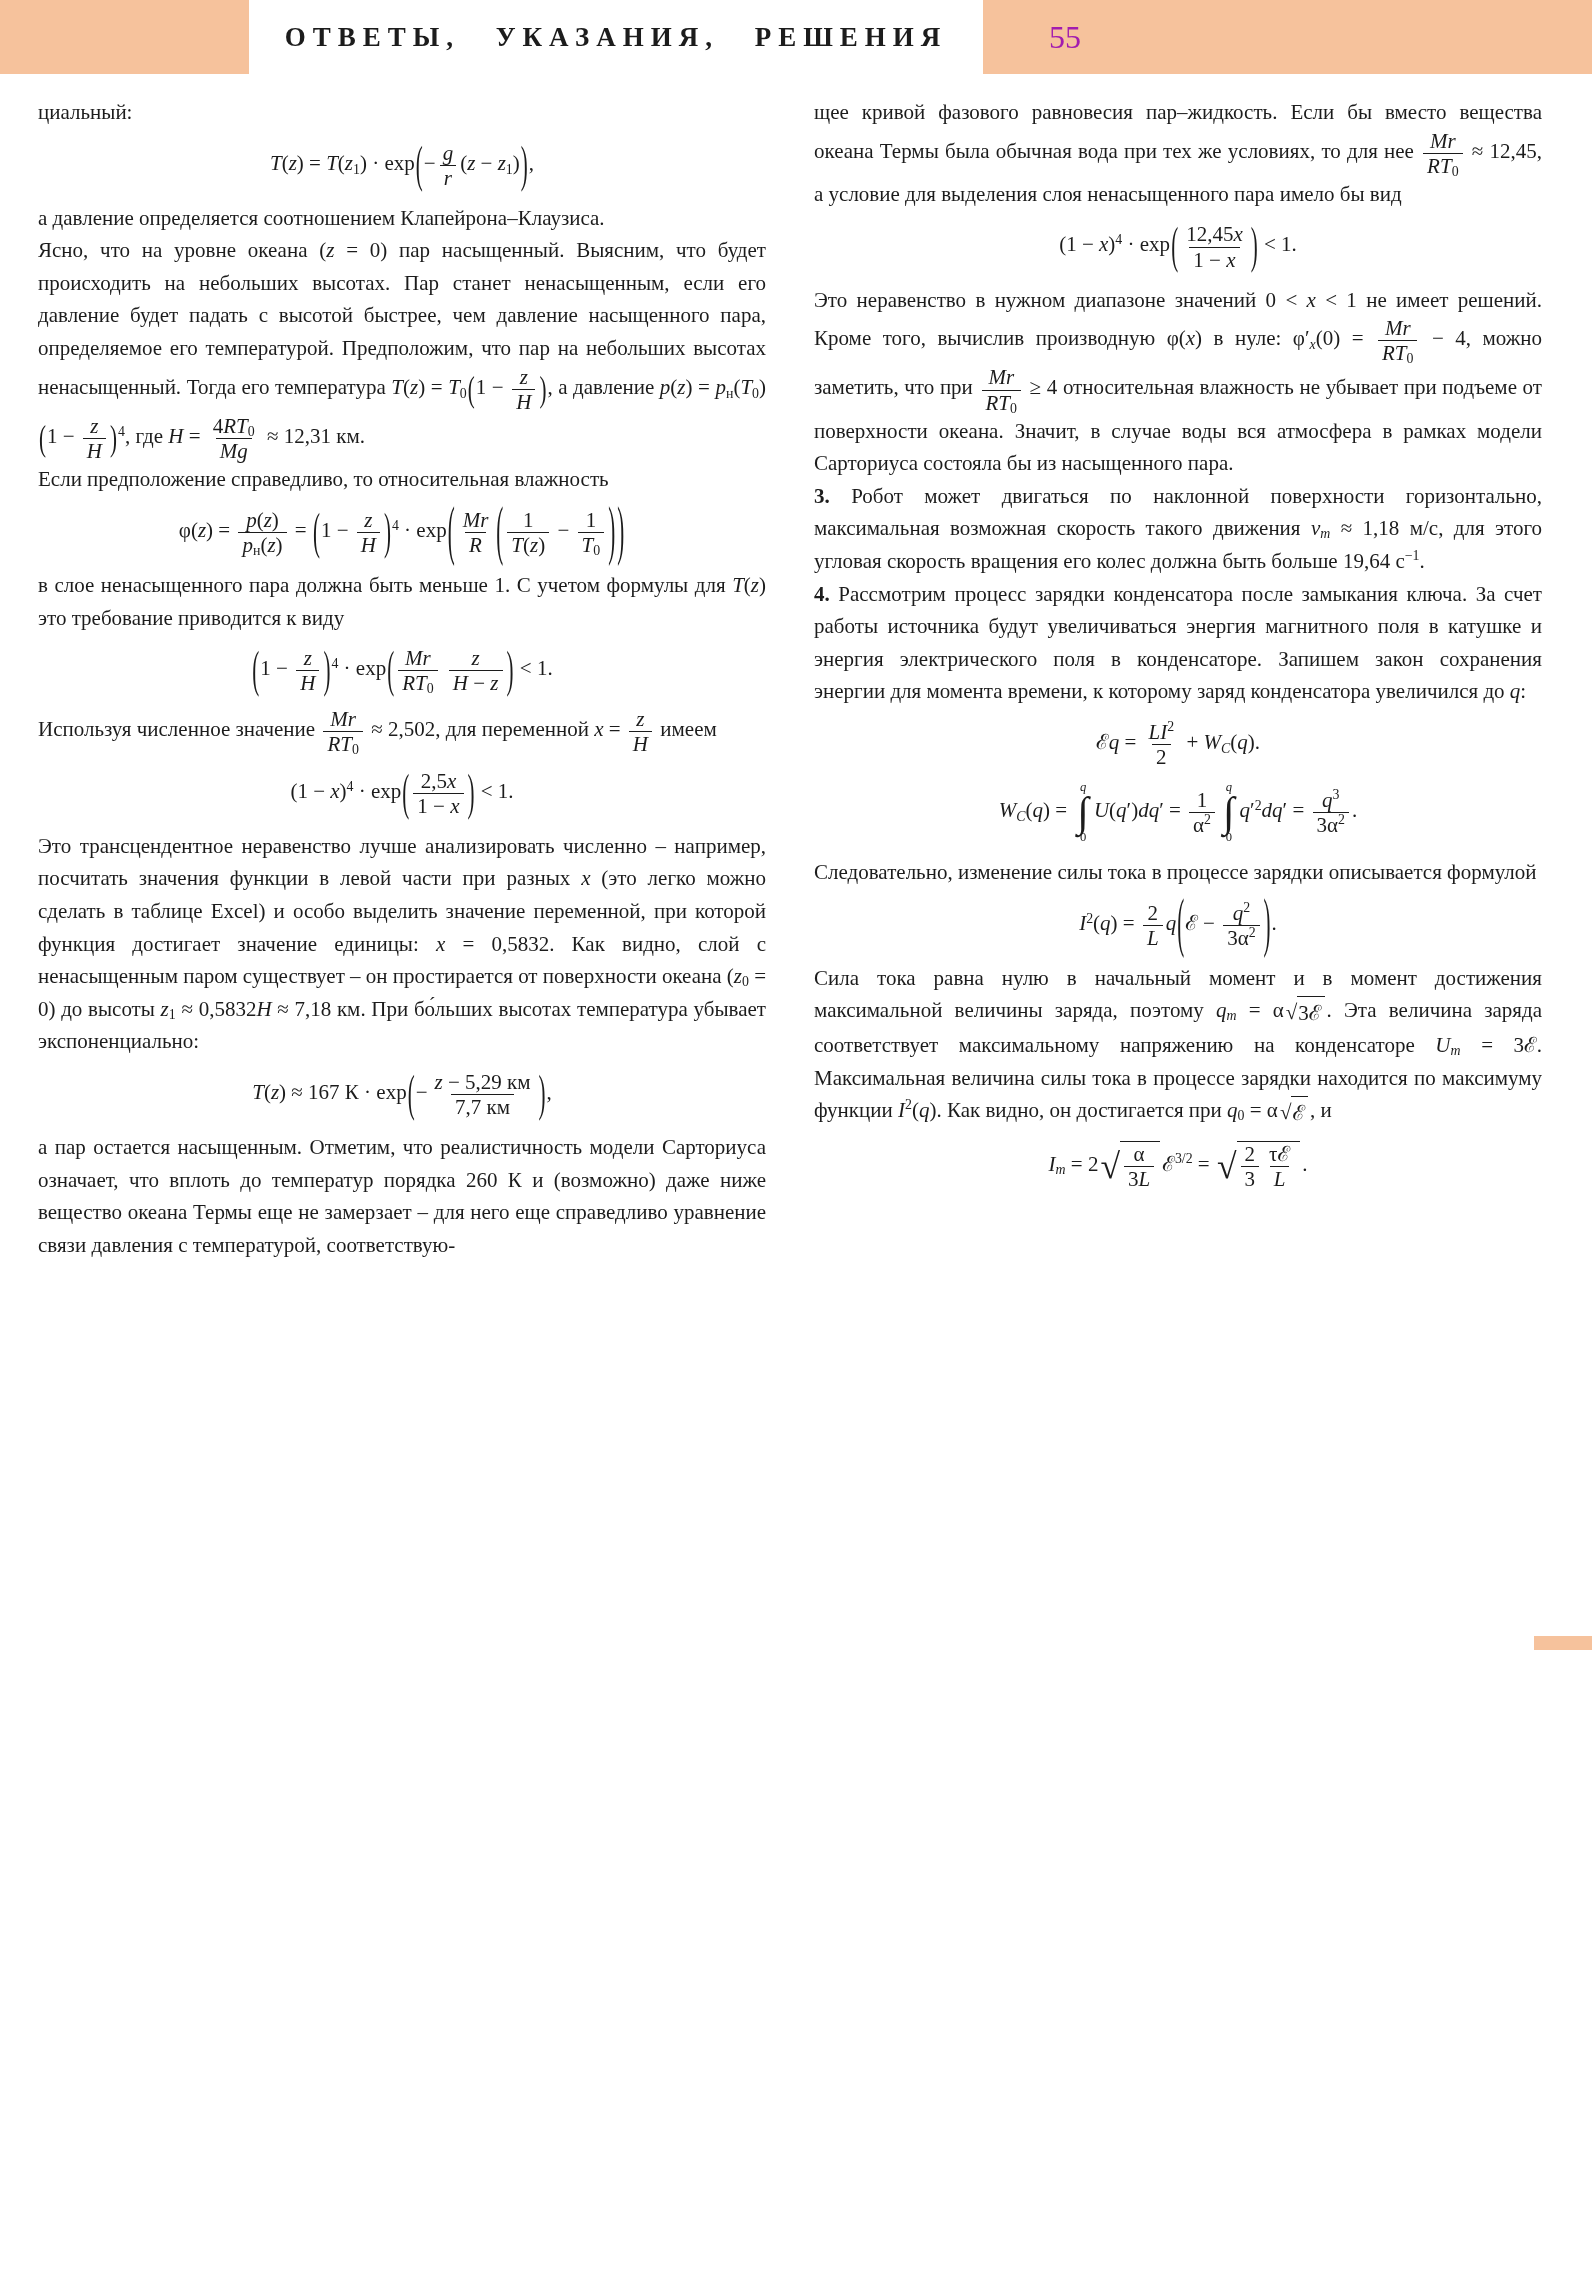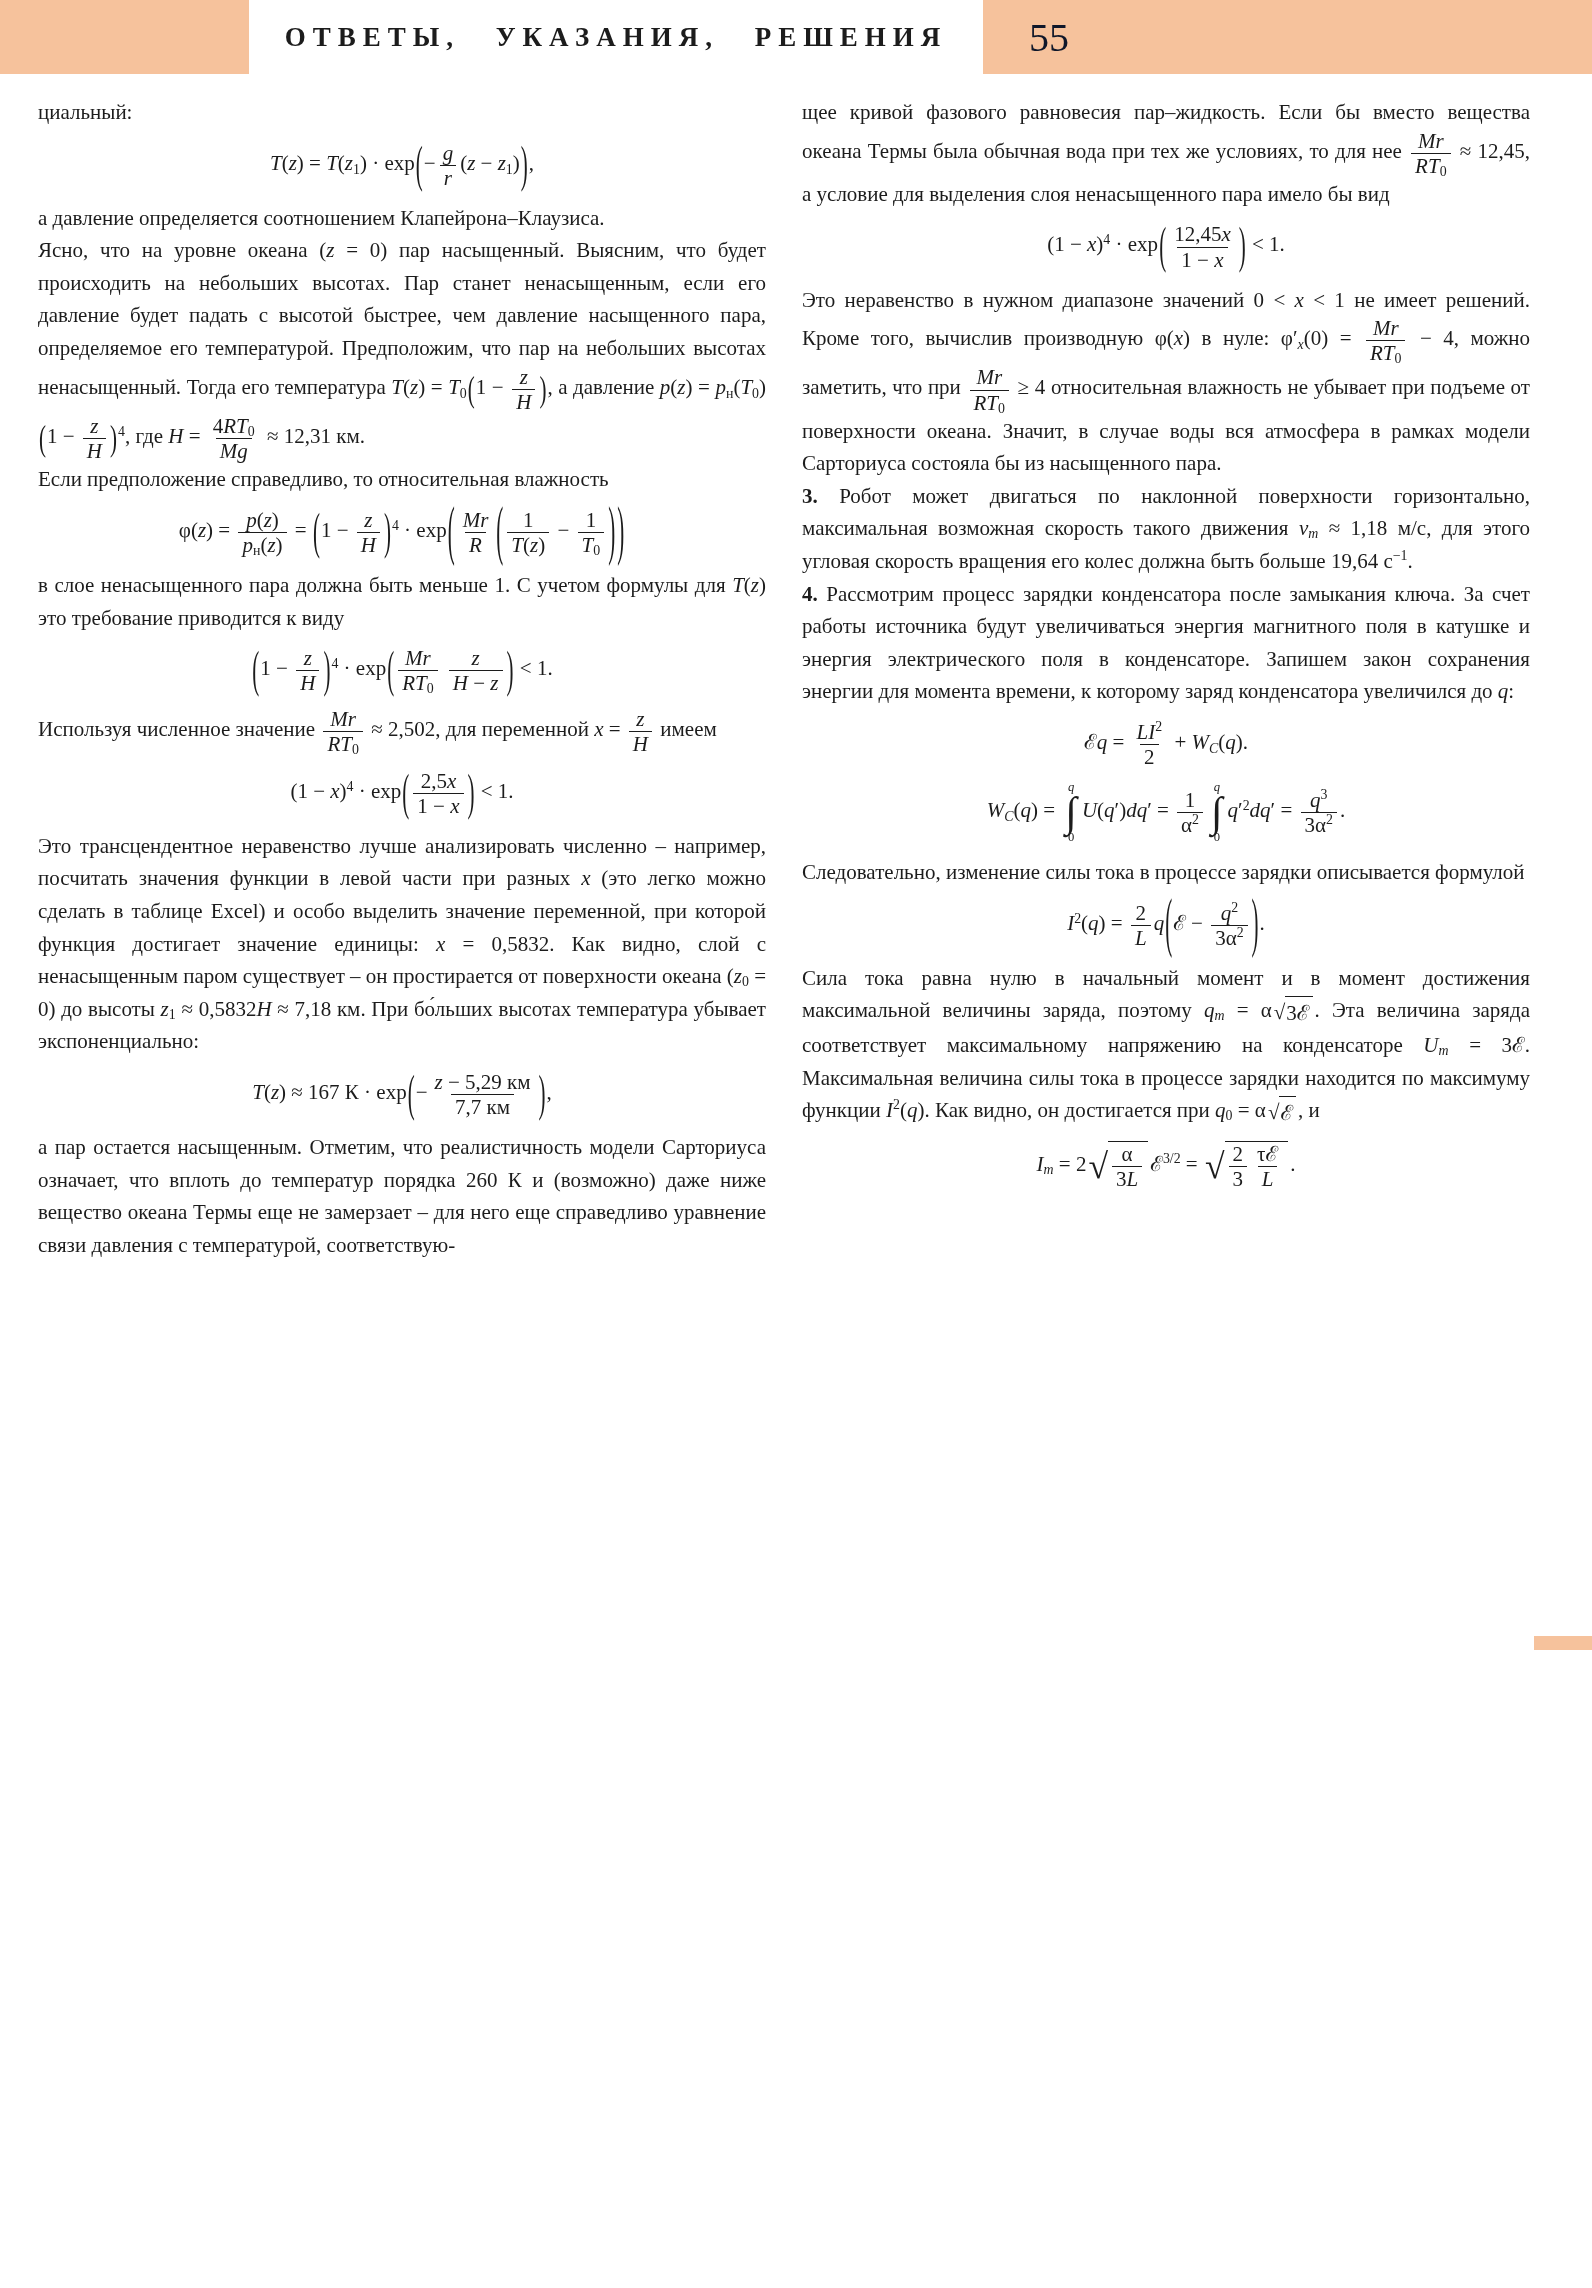--- a/index.html
+++ b/index.html
@@ -10,25 +10,25 @@
     font-family:"Liberation Serif","DejaVu Serif",serif;
     color:#1c1c1c;
     overflow:hidden;
   }
   
   .header{position:absolute;top:0;left:0;right:0;height:74px;display:flex;align-items:stretch;}
   .accent-left{width:249px;}
   .title-zone{flex:1;display:flex;align-items:center;justify-content:center;}
   .title{font-weight:bold;font-size:27px;letter-spacing:7px;word-spacing:22px;white-space:nowrap;}
   .accent-right{width:609px;display:flex;align-items:center;}
-  .page-num{font-size:40px;padding-left:46px;color:#0f172a;}
+  .page-num{font-size:32px;padding-left:66px;color:#a21caf;}
   
   .footer-accent{position:absolute;right:0;bottom:0;width:58px;height:14px;}
   
-  .content{position:absolute;top:96px;left:38px;right:38px;bottom:10px;display:flex;gap:36px;}
+  .content{position:absolute;top:96px;left:38px;right:38px;bottom:10px;display:flex;gap:48px;}
   .col{width:728px;font-size:21px;line-height:1.55;text-align:justify;}
   .para{margin:0;}
   .math{margin:12px 0;text-align:center;line-height:1.3;}
   
   .mi{font-style:italic;}
   .mbd{font-weight:bold;}
   .msup{font-size:66%;vertical-align:0.55em;line-height:0;}
   .msub{font-size:66%;vertical-align:-0.25em;line-height:0;}
   .frac{display:inline-flex;flex-direction:column;align-items:center;vertical-align:middle;margin:0 3px;line-height:1.15;text-align:center;}
   .fnum,.fden{padding:0 4px;white-space:nowrap;}

